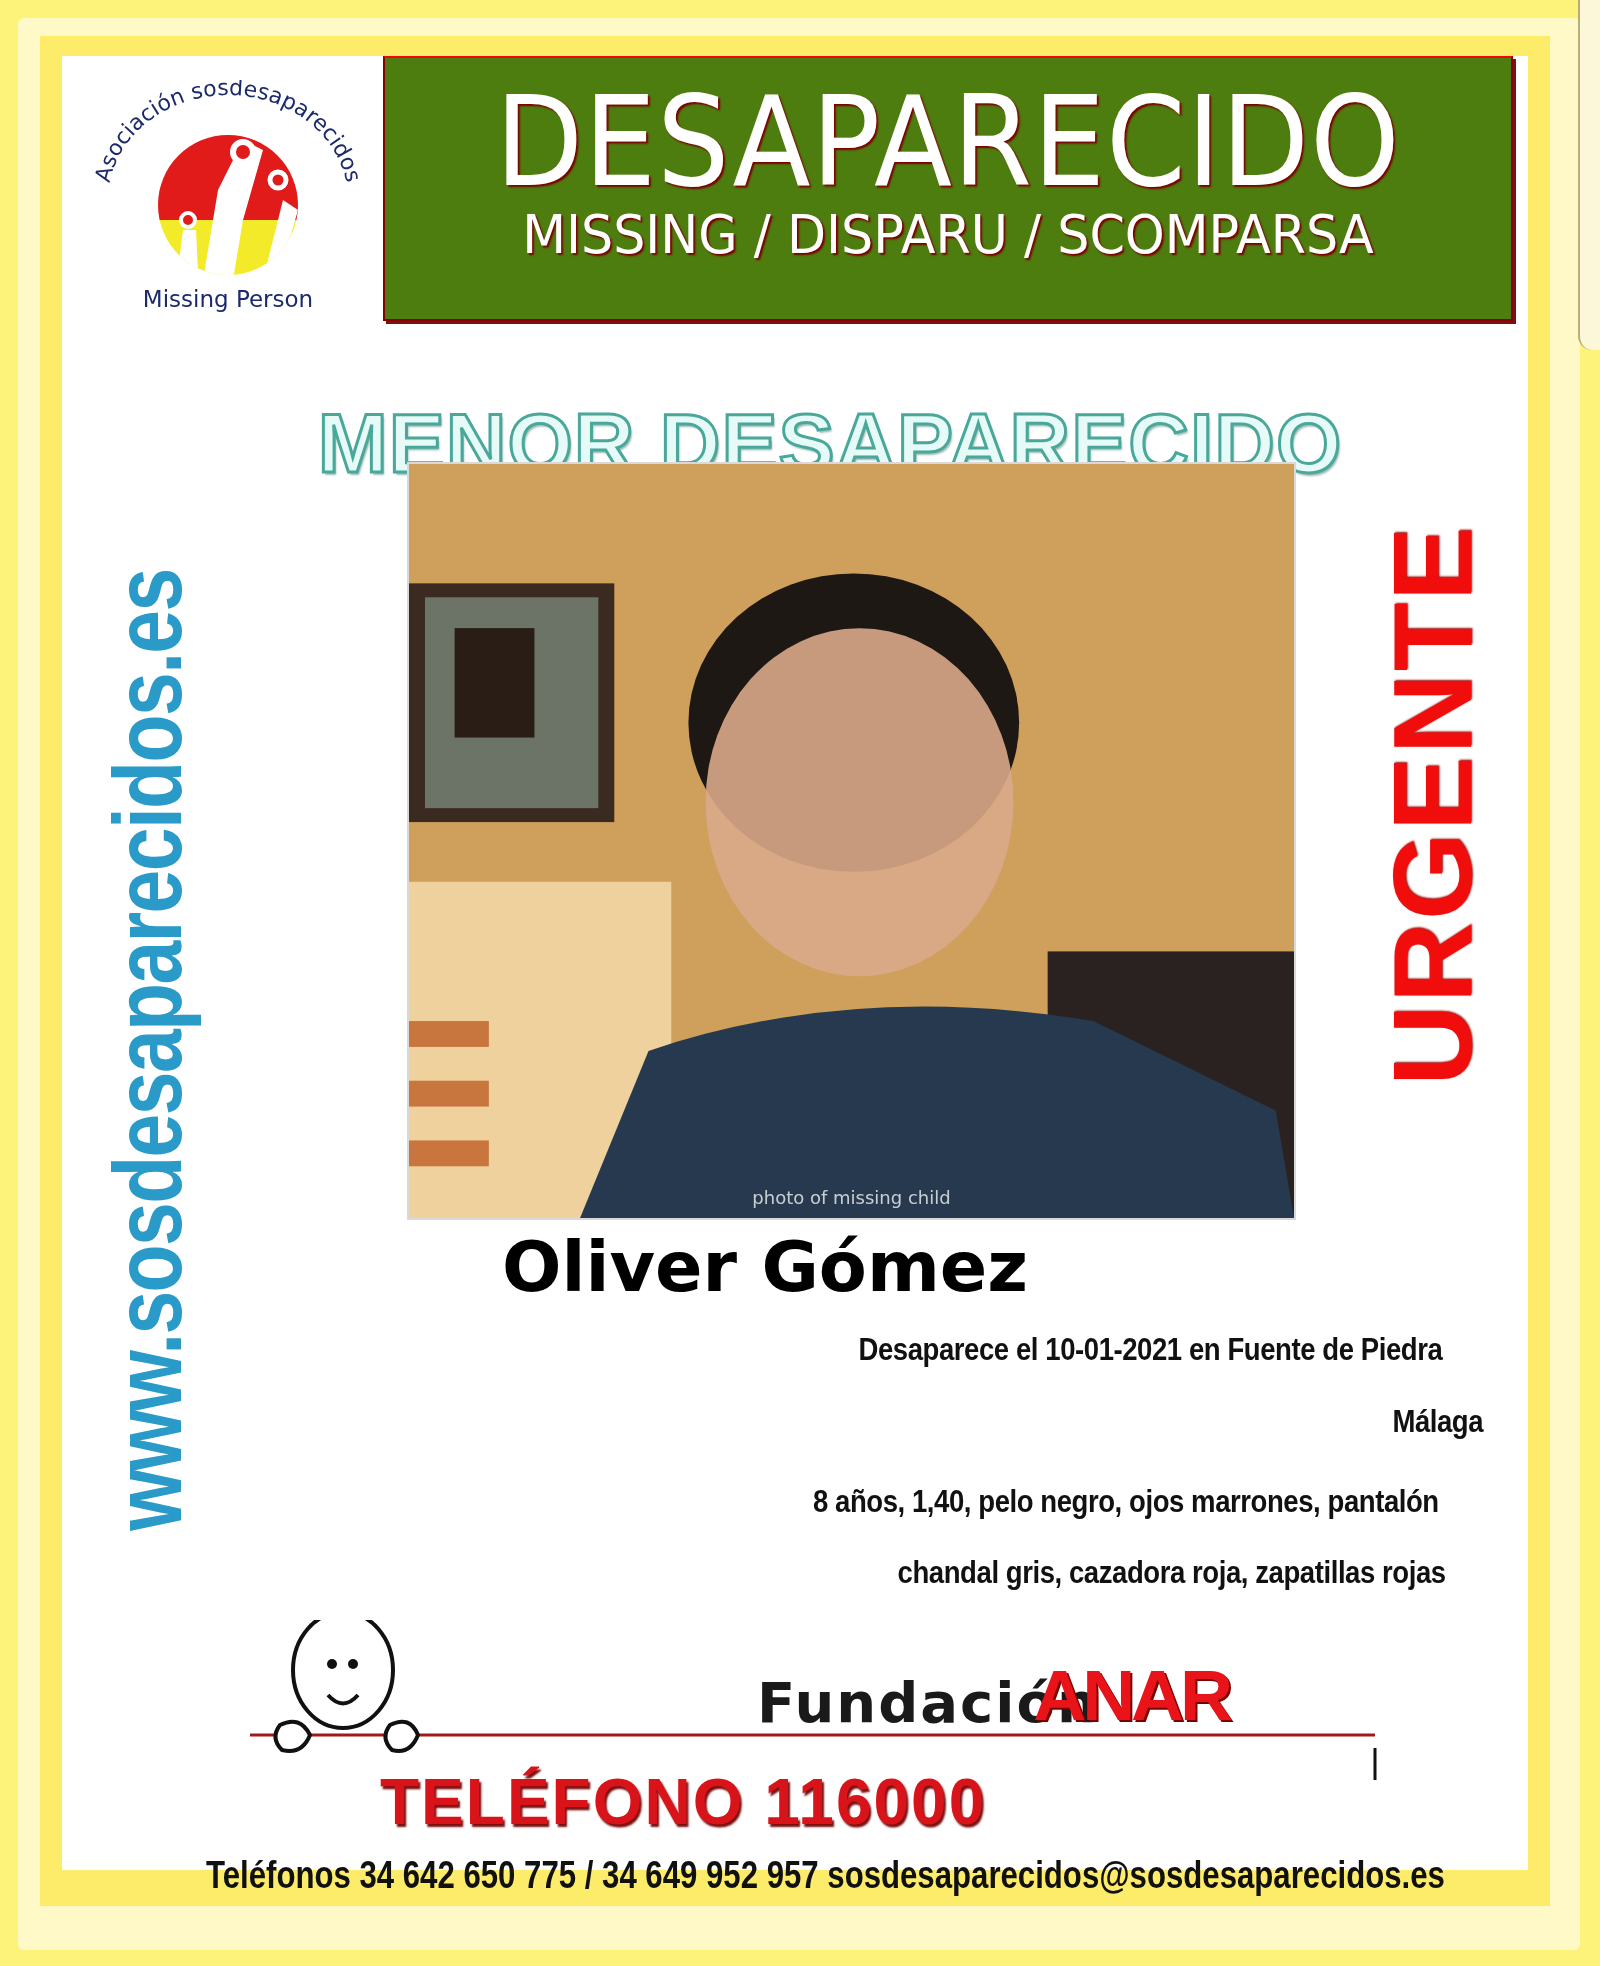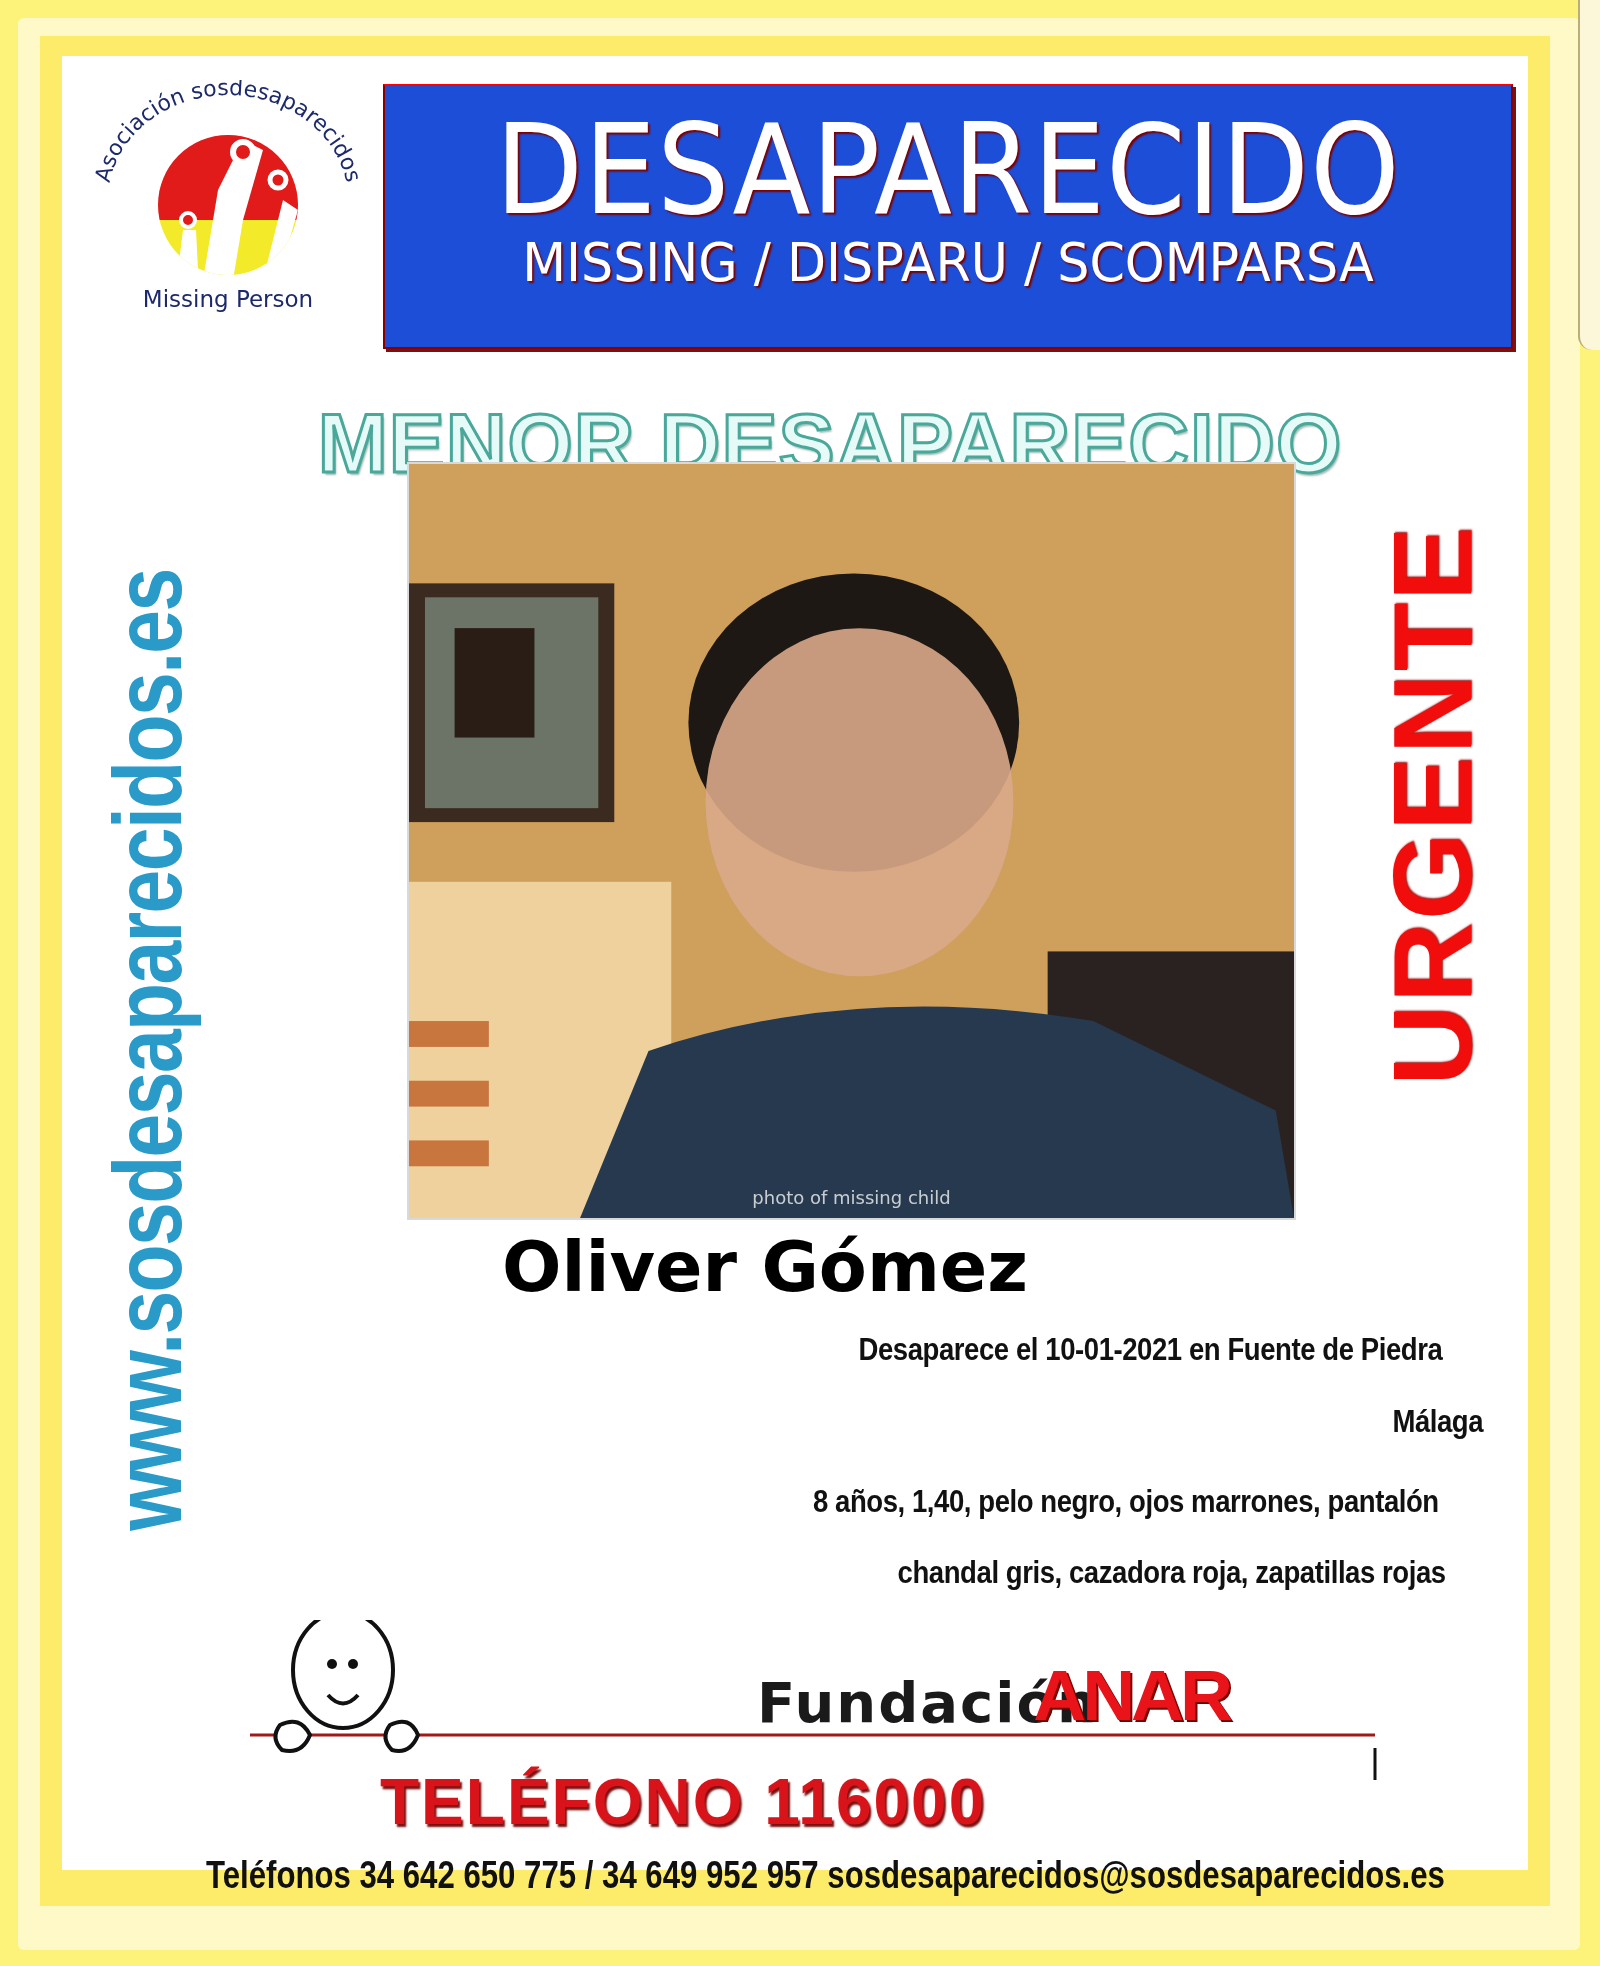--- a/index.html
+++ b/index.html
@@ -29,22 +29,22 @@
     
     .logo { position: absolute; left: 78px; top: 80px; width: 300px; height: 250px; }
     .logo svg { width: 100%; height: 100%; }
     .logo-caption {
       position: absolute; left: 0; width: 300px; top: 206px; text-align: center;
       font-family: "DejaVu Sans", sans-serif; color: #1c2a6b; font-size: 23px;
     }
 
     
     .header-banner {
-      position: absolute; left: 383px; top: 84px; width: 1130px; height: 265px;
-      background: #1d4ed8; border: 2px solid #8a0000; border-top-color: #fe0000;
+      position: absolute; left: 383px; top: 56px; width: 1130px; height: 265px;
+      background: #4d7c0f; border: 2px solid #8a0000; border-top-color: #fe0000;
       box-shadow: 3px 3px 0 #7a1010;
     }
     .header-title {
       position: absolute; left: 0; right: 0; top: 22px; text-align: center;
       font-family: "DejaVu Sans", sans-serif; font-size: 124px; color: #fff;
       letter-spacing: 1px; line-height: 1;
       text-shadow: 2px 2px 2px #7a0000;
       transform: scaleX(0.92);
     }
     .header-subtitle {

